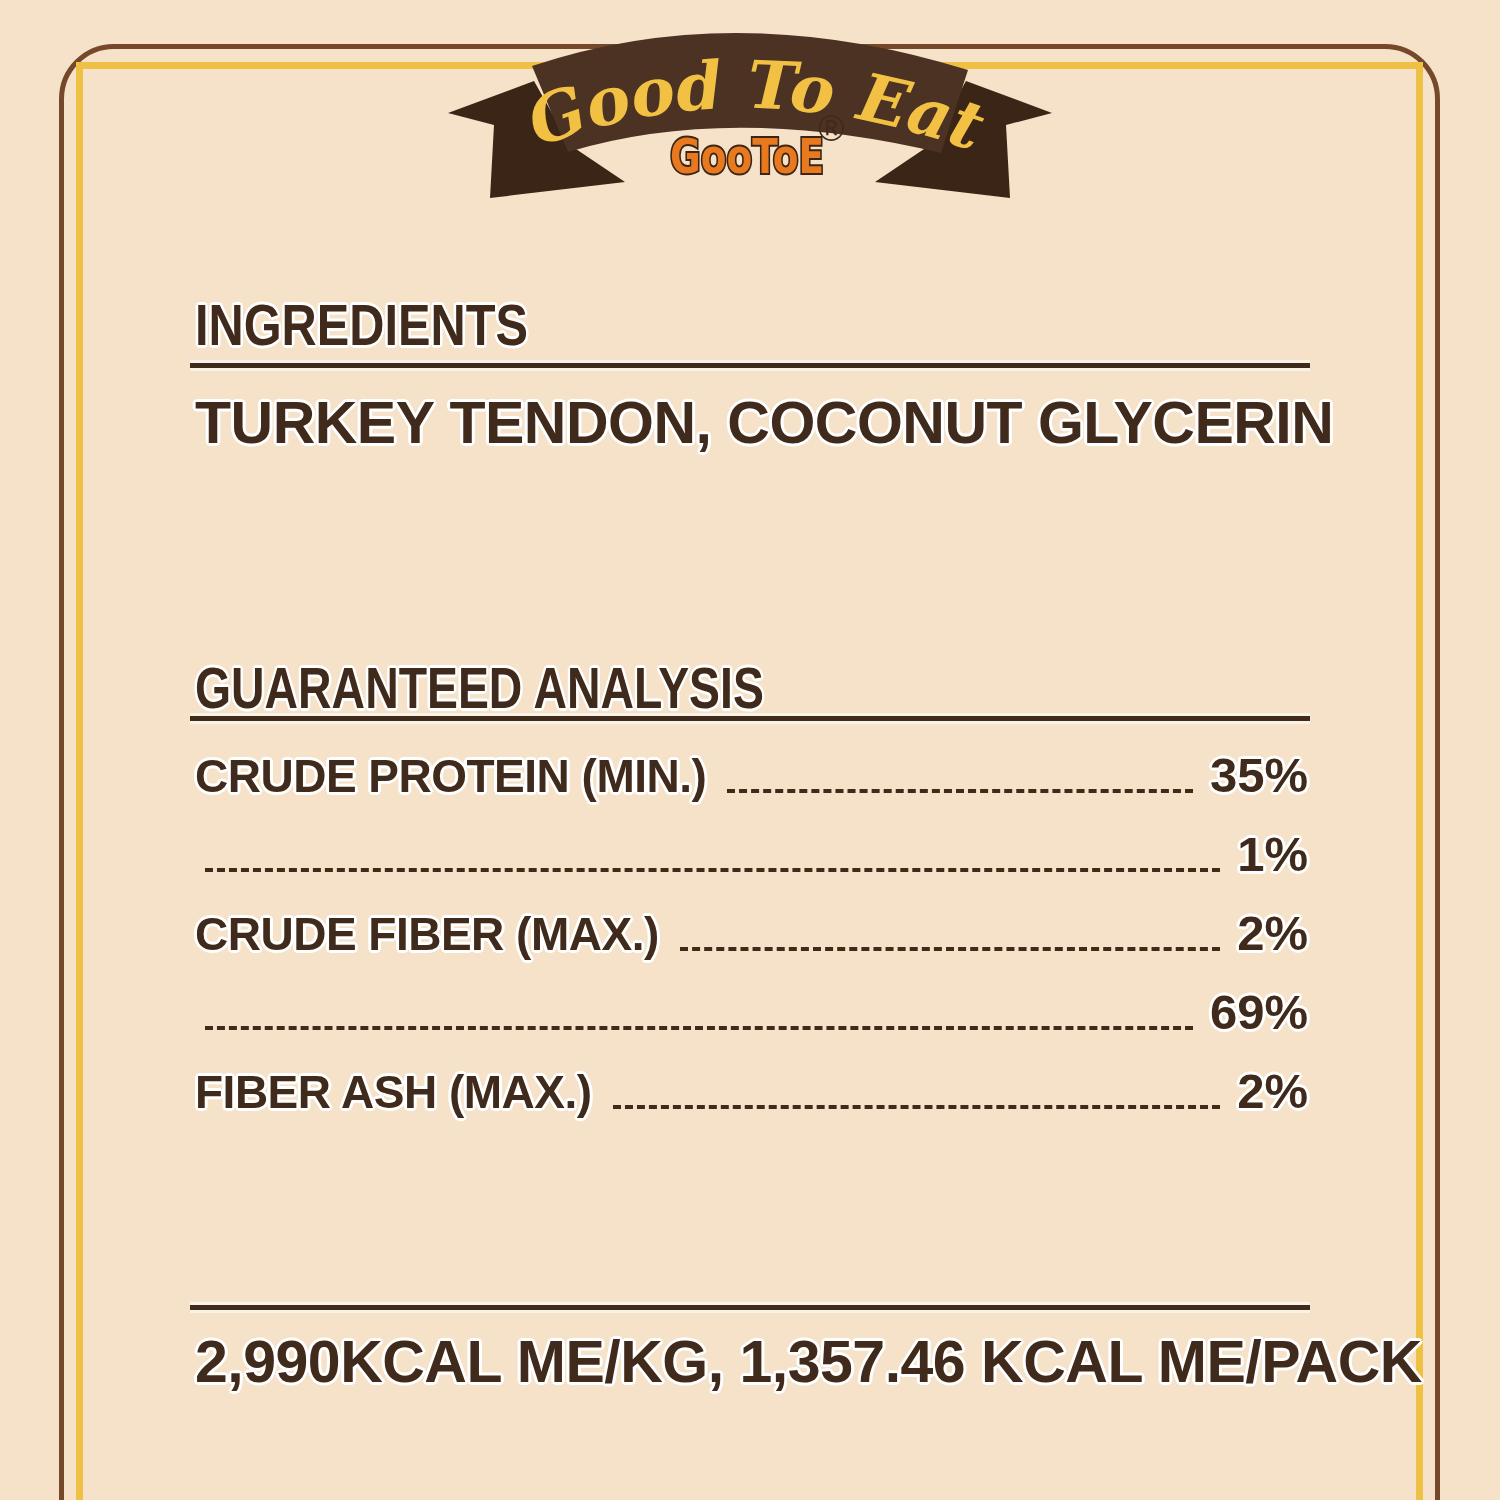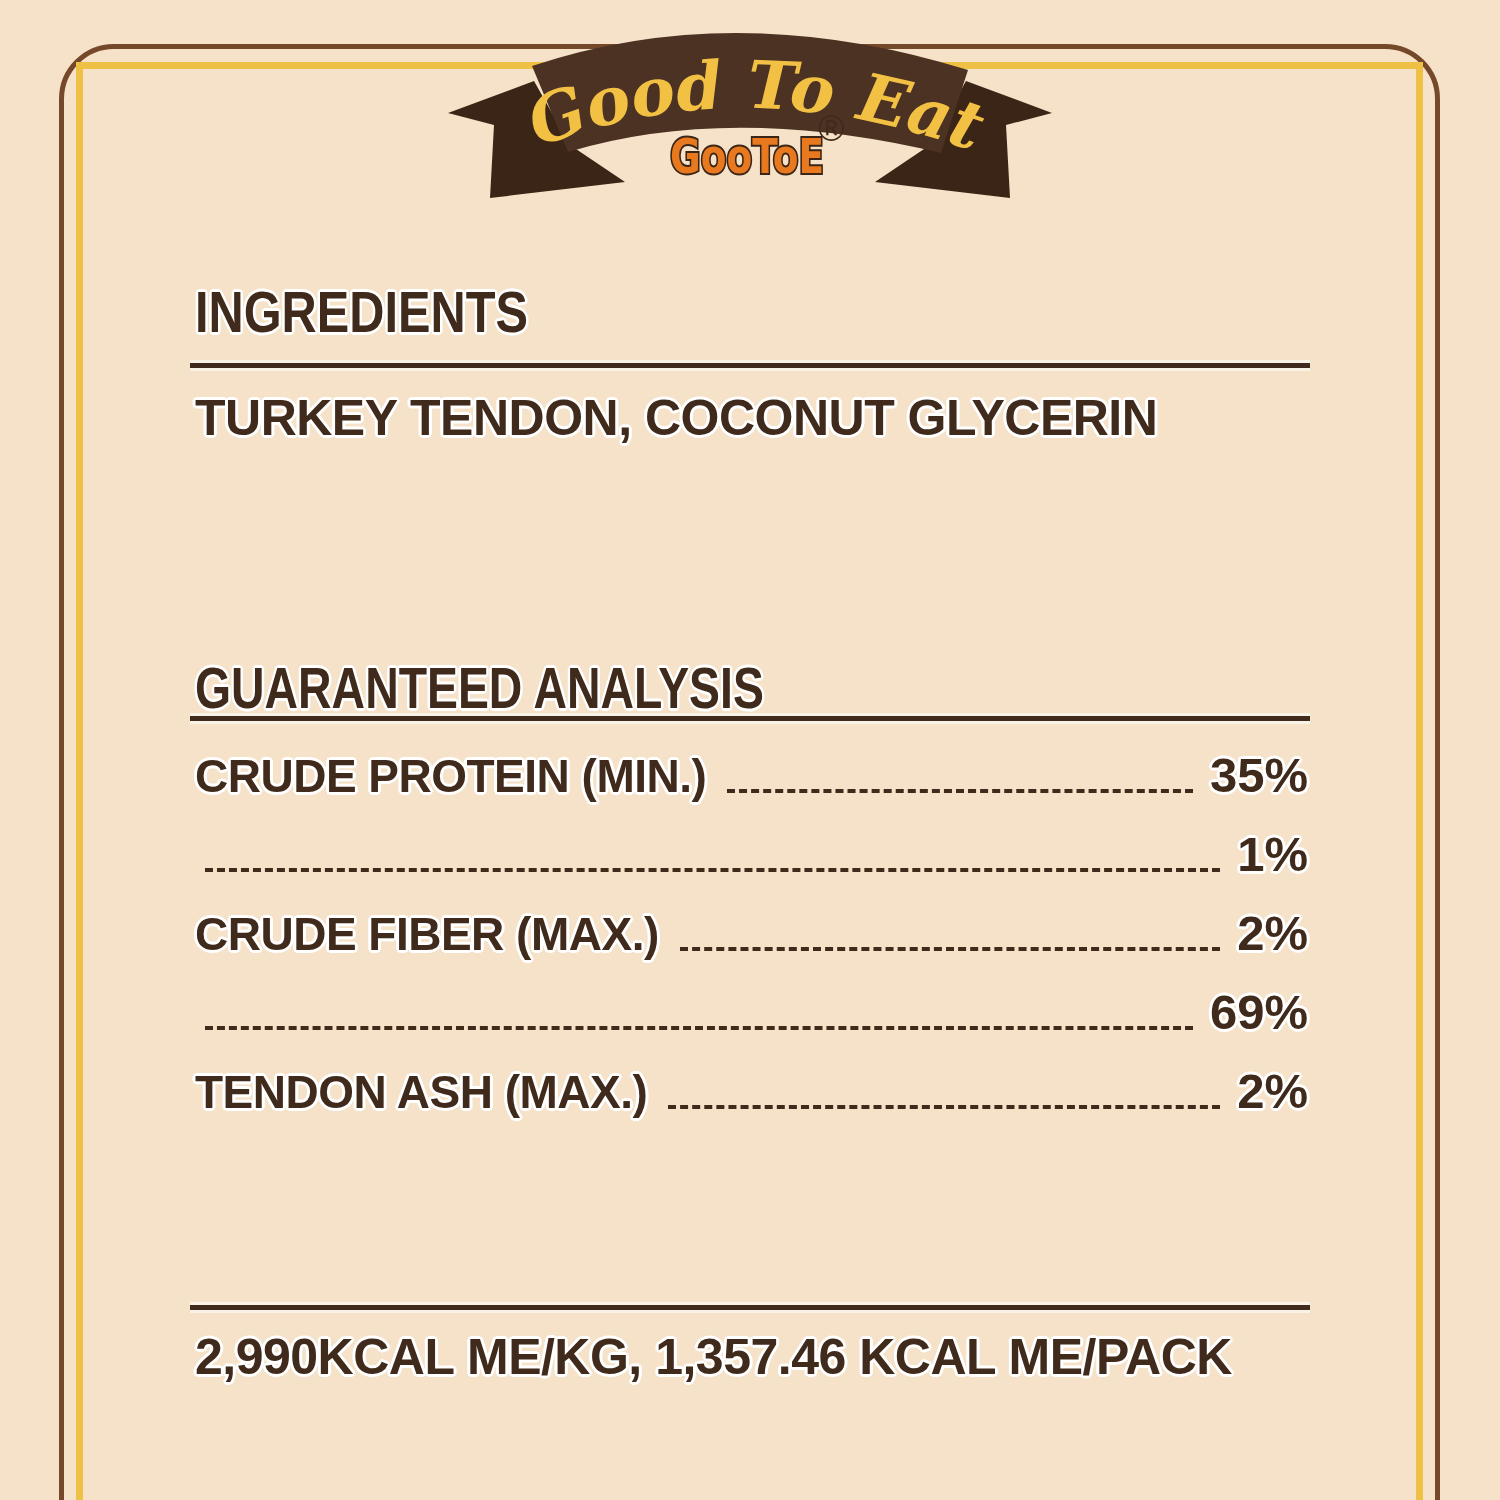--- a/index.html
+++ b/index.html
@@ -19,21 +19,21 @@
   .outlined{
     text-shadow:3px 0 0 #fff,-3px 0 0 #fff,0 3px 0 #fff,0 -3px 0 #fff,
       2px 2px 0 #fff,-2px -2px 0 #fff,-2px 2px 0 #fff,2px -2px 0 #fff;
   }
   .heading{position:absolute;left:195px;font-size:58px;font-weight:bold;
     white-space:nowrap;z-index:4;line-height:1.05;}
   .condense{display:inline-block;transform:scaleX(0.84);transform-origin:0 60%;}
   .condense-more{display:inline-block;transform:scaleX(0.80);transform-origin:0 60%;}
   .rule{position:absolute;left:190px;width:1120px;height:5px;background:#402a1b;
     box-shadow:0 -3px 0 #f9f2e6,0 3px 0 #f9f2e6;z-index:4;}
-  .bodytext{position:absolute;left:195px;font-size:50px;font-weight:bold;
+  .bodytext{position:absolute;left:195px;font-size:59px;font-weight:bold;
     white-space:nowrap;z-index:4;letter-spacing:-0.5px;}
   .ga-rows{position:absolute;left:195px;width:1113px;top:724px;z-index:4;}
   .ga-row{display:flex;align-items:flex-end;height:79px;gap:11px;}
   .ga-label{font-size:46px;font-weight:bold;white-space:nowrap;letter-spacing:-0.5px;}
   .ga-leader{flex:1 1 auto;border-bottom:4px dashed #402a1b;margin:0 6px 10px 10px;height:0;}
   .ga-value{font-size:49px;font-weight:bold;white-space:nowrap;}
   .cal-heading{display:flex;align-items:baseline;gap:16px;}
   .cal-suffix{font-size:42px;font-weight:bold;}
 </style>
 </head>
@@ -51,21 +51,21 @@
     <path id="bannerArc" d="M130,128 Q320,56 542,132" fill="none"></path>
     <text font-family="'DejaVu Serif',serif" font-style="italic" font-weight="bold" font-size="66" fill="#f2c144">
       <textPath href="#bannerArc" startOffset="50%" text-anchor="middle">Good To Eat</textPath>
     </text>
     <g transform="translate(327,158)">
       <text transform="scale(0.78,1)" text-anchor="middle" font-family="'DejaVu Sans',sans-serif" font-weight="bold" font-size="48" fill="#e8791f" stroke="#3b2516" stroke-width="4" paint-order="stroke">GooToE</text>
     </g>
     <text x="398" y="126" font-size="36" fill="#402a1b">®</text>
   </svg>
 
-  <div class="heading outlined" style="top:282px;">
+  <div class="heading outlined" style="top:295px;">
     <span class="condense">INGREDIENTS</span>
   </div>
   <div class="rule" style="top:363px;"></div>
   <div class="bodytext outlined" style="top:389px;">TURKEY TENDON, COCONUT GLYCERIN</div>
 
   <div class="heading outlined" style="top:658px;">
     <span class="condense-more">GUARANTEED ANALYSIS</span>
   </div>
   <div class="rule" style="top:716px;"></div>
 
@@ -82,21 +82,21 @@
     <div class="ga-row">
       <span class="ga-label outlined">CRUDE FIBER (MAX.)</span>
       <span class="ga-leader"></span>
       <span class="ga-value outlined">2%</span>
     </div>
     <div class="ga-row">
       <span class="ga-leader"></span>
       <span class="ga-value outlined">69%</span>
     </div>
     <div class="ga-row">
-      <span class="ga-label outlined">TENDON ASH (MAX.)</span>
+      <span class="ga-label outlined">FIBER ASH (MAX.)</span>
       <span class="ga-leader"></span>
       <span class="ga-value outlined">2%</span>
     </div>
   </div>
 
   <div class="rule" style="top:1305px;"></div>
   <div class="bodytext outlined" style="top:1328px;text-align:center;">2,990KCAL ME/KG, 1,357.46 KCAL ME/PACK</div>
 
 </div>
 

